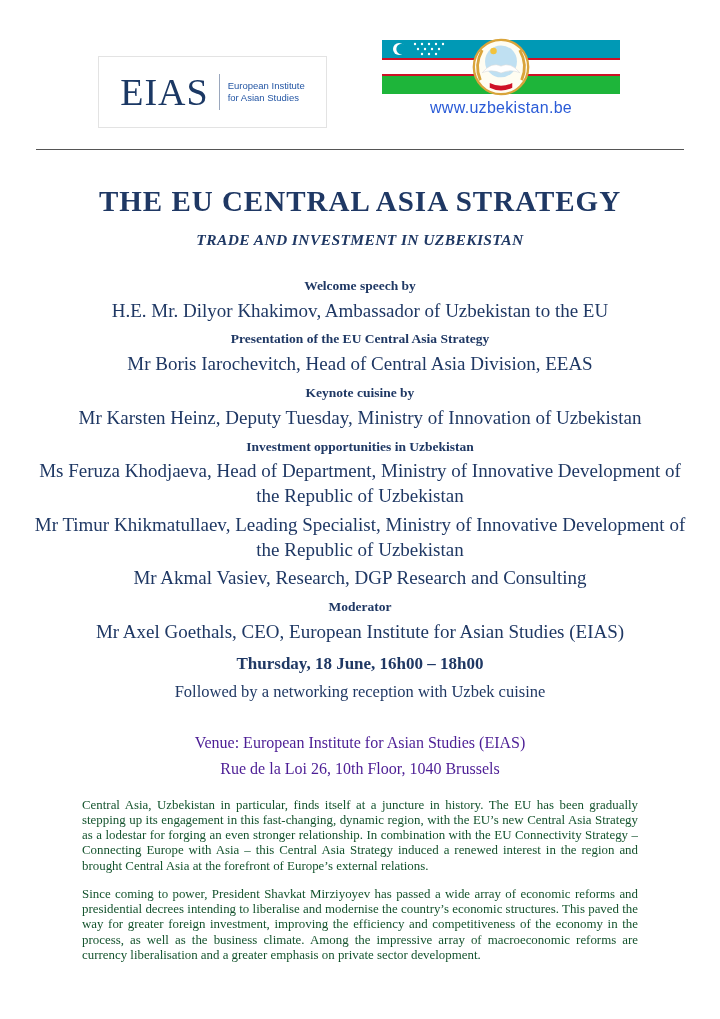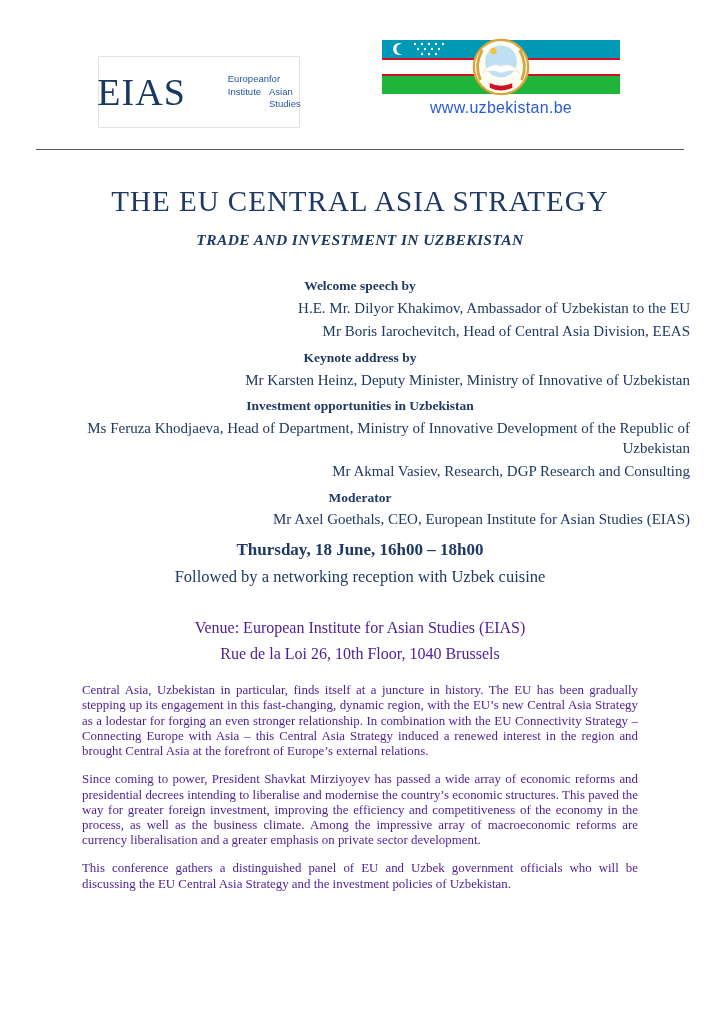--- a/index.html
+++ b/index.html
@@ -8,59 +8,59 @@
   }
   *{box-sizing:border-box;}
   html,body{margin:0;padding:0;background:#888;}
   .page{
     width:720px;height:1019px;margin:0 auto;background:#ffffff;
     font-family:"Liberation Serif",serif;color:#111;overflow:hidden;position:relative;
   }
   
   .logos{display:flex;justify-content:space-between;align-items:flex-start;padding:40px 100px 0 98px;}
   .eias-logo{
-    margin-top:16px;width:202px;height:72px;border:1px solid #e3e3e3;background:#fff;
-    display:flex;align-items:center;justify-content:center;padding:6px 8px;gap:12px;
+    margin-top:16px;width:229px;height:72px;border:1px solid #e3e3e3;background:#fff;
+    display:flex;align-items:center;justify-content:center;padding:6px 8px;
   }
   .eias-acronym{
     font-family:"Liberation Serif",serif;font-size:38px;color:#1b3864;
     letter-spacing:1px;line-height:1;
   }
   .eias-divider{width:1px;height:36px;background:#9aa7bd;margin:0 8px 0 10px;}
   .eias-name{
-    display:flex;flex-direction:row;font-family:"Liberation Sans",sans-serif;
+    display:flex;flex-direction:column;font-family:"Liberation Sans",sans-serif;
     font-size:9.5px;color:#2456a4;line-height:1.3;
   }
   .uz-logo{display:flex;flex-direction:column;align-items:center;}
   .uz-flag-wrap{position:relative;width:238px;height:54px;}
   .uz-flag-wrap svg.flag{display:block;}
   .uz-emblem{position:absolute;left:50%;top:50%;transform:translate(-50%,-50%);}
   .uz-url{
     margin-top:5px;font-family:"Liberation Sans",sans-serif;font-size:16px;
     color:var(--link-blue);letter-spacing:0.3px;cursor:pointer;
   }
   .rule{border:none;border-top:1.4px solid #555;width:648px;margin:21px auto 0 auto;}
   
   .event{ text-align:center;color:var(--navy); }
   .event-title{
-    margin:36px 20px 0 20px;font-size:29px;font-weight:normal;letter-spacing:1px;line-height:1.1;
+    margin:36px 20px 0 20px;font-size:29px;font-weight:bold;letter-spacing:1px;line-height:1.1;
   }
   .event-subtitle{
     margin:13px 20px 0 20px;font-size:15.5px;font-weight:bold;letter-spacing:0.4px;font-style:italic;
   }
   .program{margin-top:29px;padding:0 30px;}
   .program p{margin:0;}
   .prog-label{font-size:13.5px;font-weight:bold;line-height:1.25;margin:8px 0 4px 0 !important;}
-  .prog-speaker{font-size:15px;line-height:1.3;margin:4px 0 !important;text-align:right;}
+  .prog-speaker{font-size:19px;line-height:1.3;margin:4px 0 !important;}
   .prog-datetime{font-size:17px;font-weight:bold;line-height:1.3;margin:9px 0 4px 0 !important;}
   .prog-reception{font-size:16.5px;line-height:1.3;margin:5px 0 !important;}
   .venue{margin-top:28px;text-align:center;color:#4c1d95;}
   .venue p{margin:0;font-size:16px;line-height:1.62;}
   
-  .body-text{margin-top:16px;padding:0 82px;text-align:justify;color:#4c1d95;}
+  .body-text{margin-top:16px;padding:0 82px;text-align:justify;color:#14532d;}
   .body-text p{margin:0 0 13px 0;font-size:12.9px;line-height:1.18;}
 </style>
 </head>
 <body>
 
 <div class="page">
 
   <header class="logos">
     <div class="eias-logo">
       <span class="eias-acronym">EIAS</span>
@@ -112,37 +112,38 @@
 
   <hr class="rule">
 
   <main class="event">
     <h1 class="event-title">THE EU CENTRAL ASIA STRATEGY</h1>
     <h2 class="event-subtitle">TRADE AND INVESTMENT IN UZBEKISTAN</h2>
 
     <div class="program" id="program">
         <p class="prog-label">Welcome speech by</p>
         <p class="prog-speaker">H.E. Mr. Dilyor Khakimov, Ambassador of Uzbekistan to the EU</p>
+        <p class="prog-label">Presentation of the EU Central Asia Strategy</p>
         <p class="prog-speaker">Mr Boris Iarochevitch, Head of Central Asia Division, EEAS</p>
-        <p class="prog-label">Keynote address by</p>
-        <p class="prog-speaker">Mr Karsten Heinz, Deputy Minister, Ministry of Innovative of Uzbekistan</p>
+        <p class="prog-label">Keynote cuisine by</p>
+        <p class="prog-speaker">Mr Karsten Heinz, Deputy Tuesday, Ministry of Innovation of Uzbekistan</p>
         <p class="prog-label">Investment opportunities in Uzbekistan</p>
         <p class="prog-speaker">Ms Feruza Khodjaeva, Head of Department, Ministry of Innovative Development of the Republic of Uzbekistan</p>
+        <p class="prog-speaker">Mr Timur Khikmatullaev, Leading Specialist, Ministry of Innovative Development of the Republic of Uzbekistan</p>
         <p class="prog-speaker">Mr Akmal Vasiev, Research, DGP Research and Consulting</p>
         <p class="prog-label">Moderator</p>
         <p class="prog-speaker">Mr Axel Goethals, CEO, European Institute for Asian Studies (EIAS)</p>
         <p class="prog-datetime">Thursday, 18 June, 16h00 – 18h00</p>
         <p class="prog-reception">Followed by a networking reception with Uzbek cuisine</p>
       </div>
 
     <div class="venue">
       <p>Venue: European Institute for Asian Studies (EIAS)</p>
       <p>Rue de la Loi 26, 10th Floor, 1040 Brussels</p>
     </div>
   </main>
 
   <section class="body-text">
     <p>Central Asia, Uzbekistan in particular, finds itself at a juncture in history. The EU has been gradually stepping up its engagement in this fast-changing, dynamic region, with the EU’s new Central Asia Strategy as a lodestar for forging an even stronger relationship. In combination with the EU Connectivity Strategy – Connecting Europe with Asia – this Central Asia Strategy induced a renewed interest in the region and brought Central Asia at the forefront of Europe’s external relations.</p>
     <p>Since coming to power, President Shavkat Mirziyoyev has passed a wide array of economic reforms and presidential decrees intending to liberalise and modernise the country’s economic structures. This paved the way for greater foreign investment, improving the efficiency and competitiveness of the economy in the process, as well as the business climate. Among the impressive array of macroeconomic reforms are currency liberalisation and a greater emphasis on private sector development.</p>
-    <p>This conference gathers a distinguished panel of EU and Uzbek government officials who will be discussing the EU Central Asia Strategy and the investment policies of Uzbekistan.</p>
   </section>
 
 </div>
 
 </body></html>

